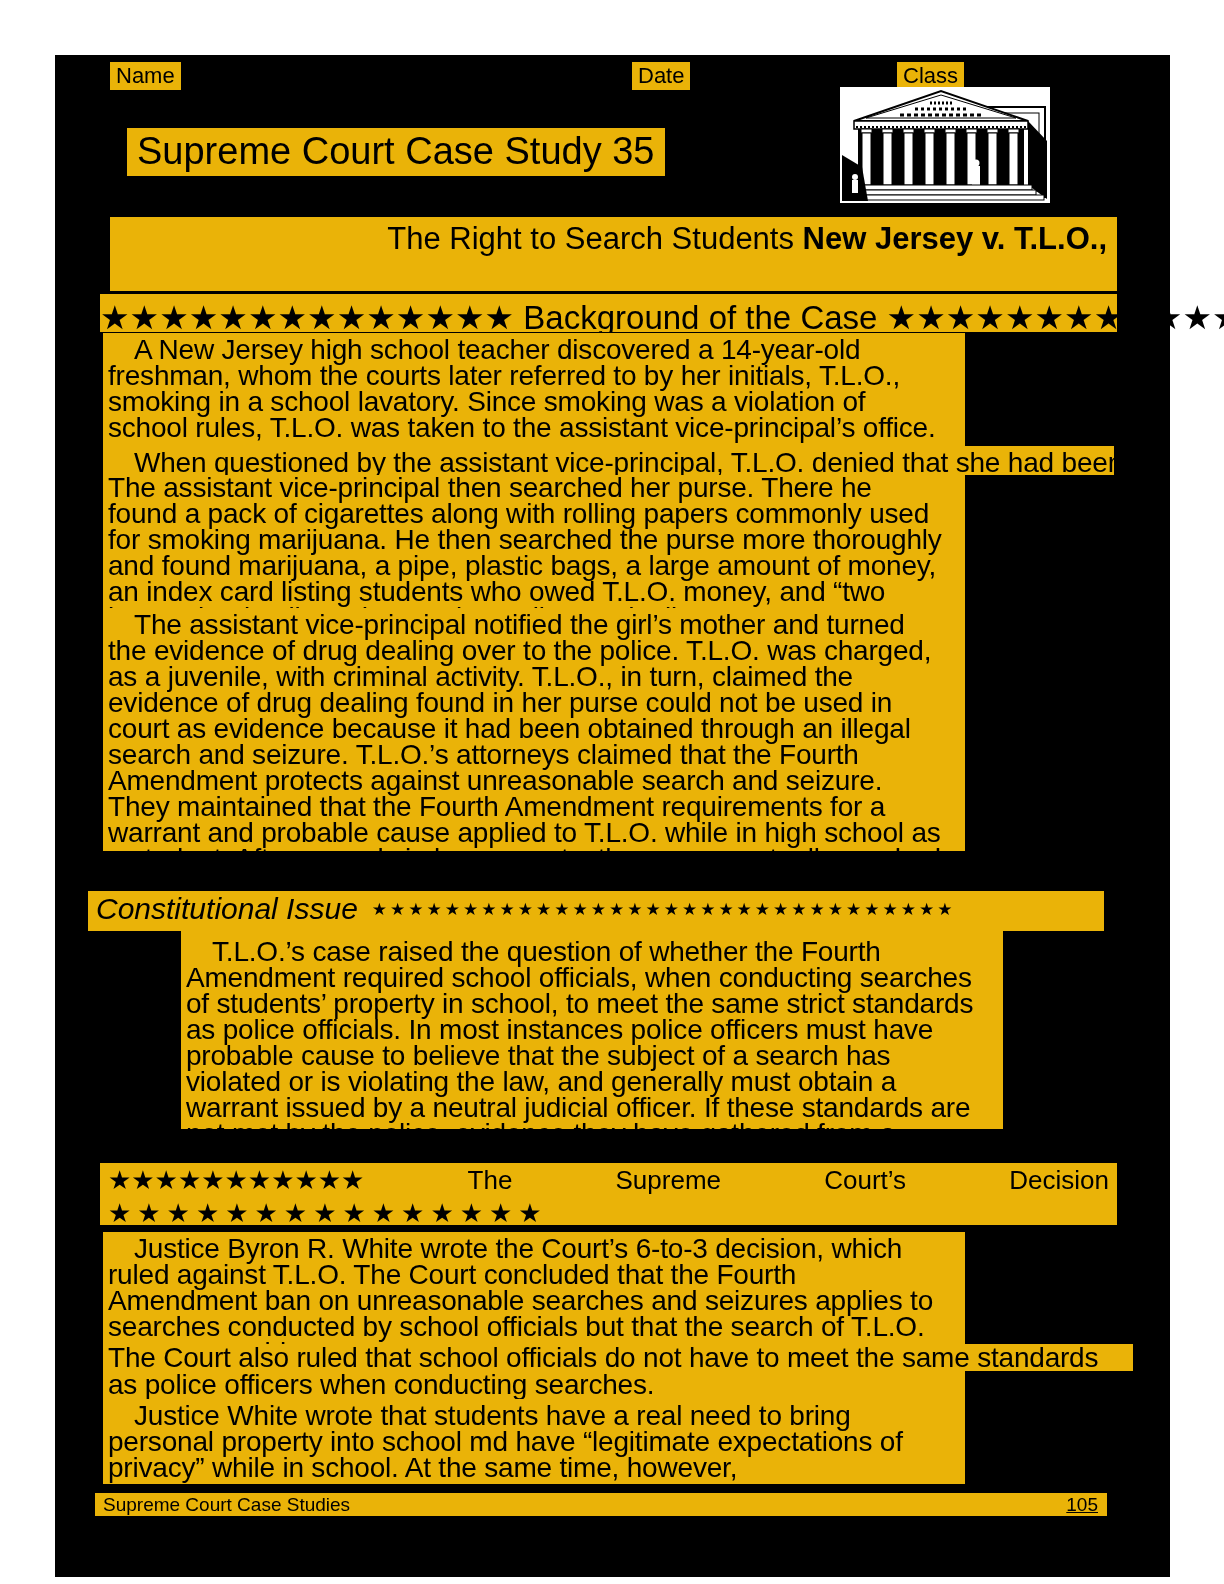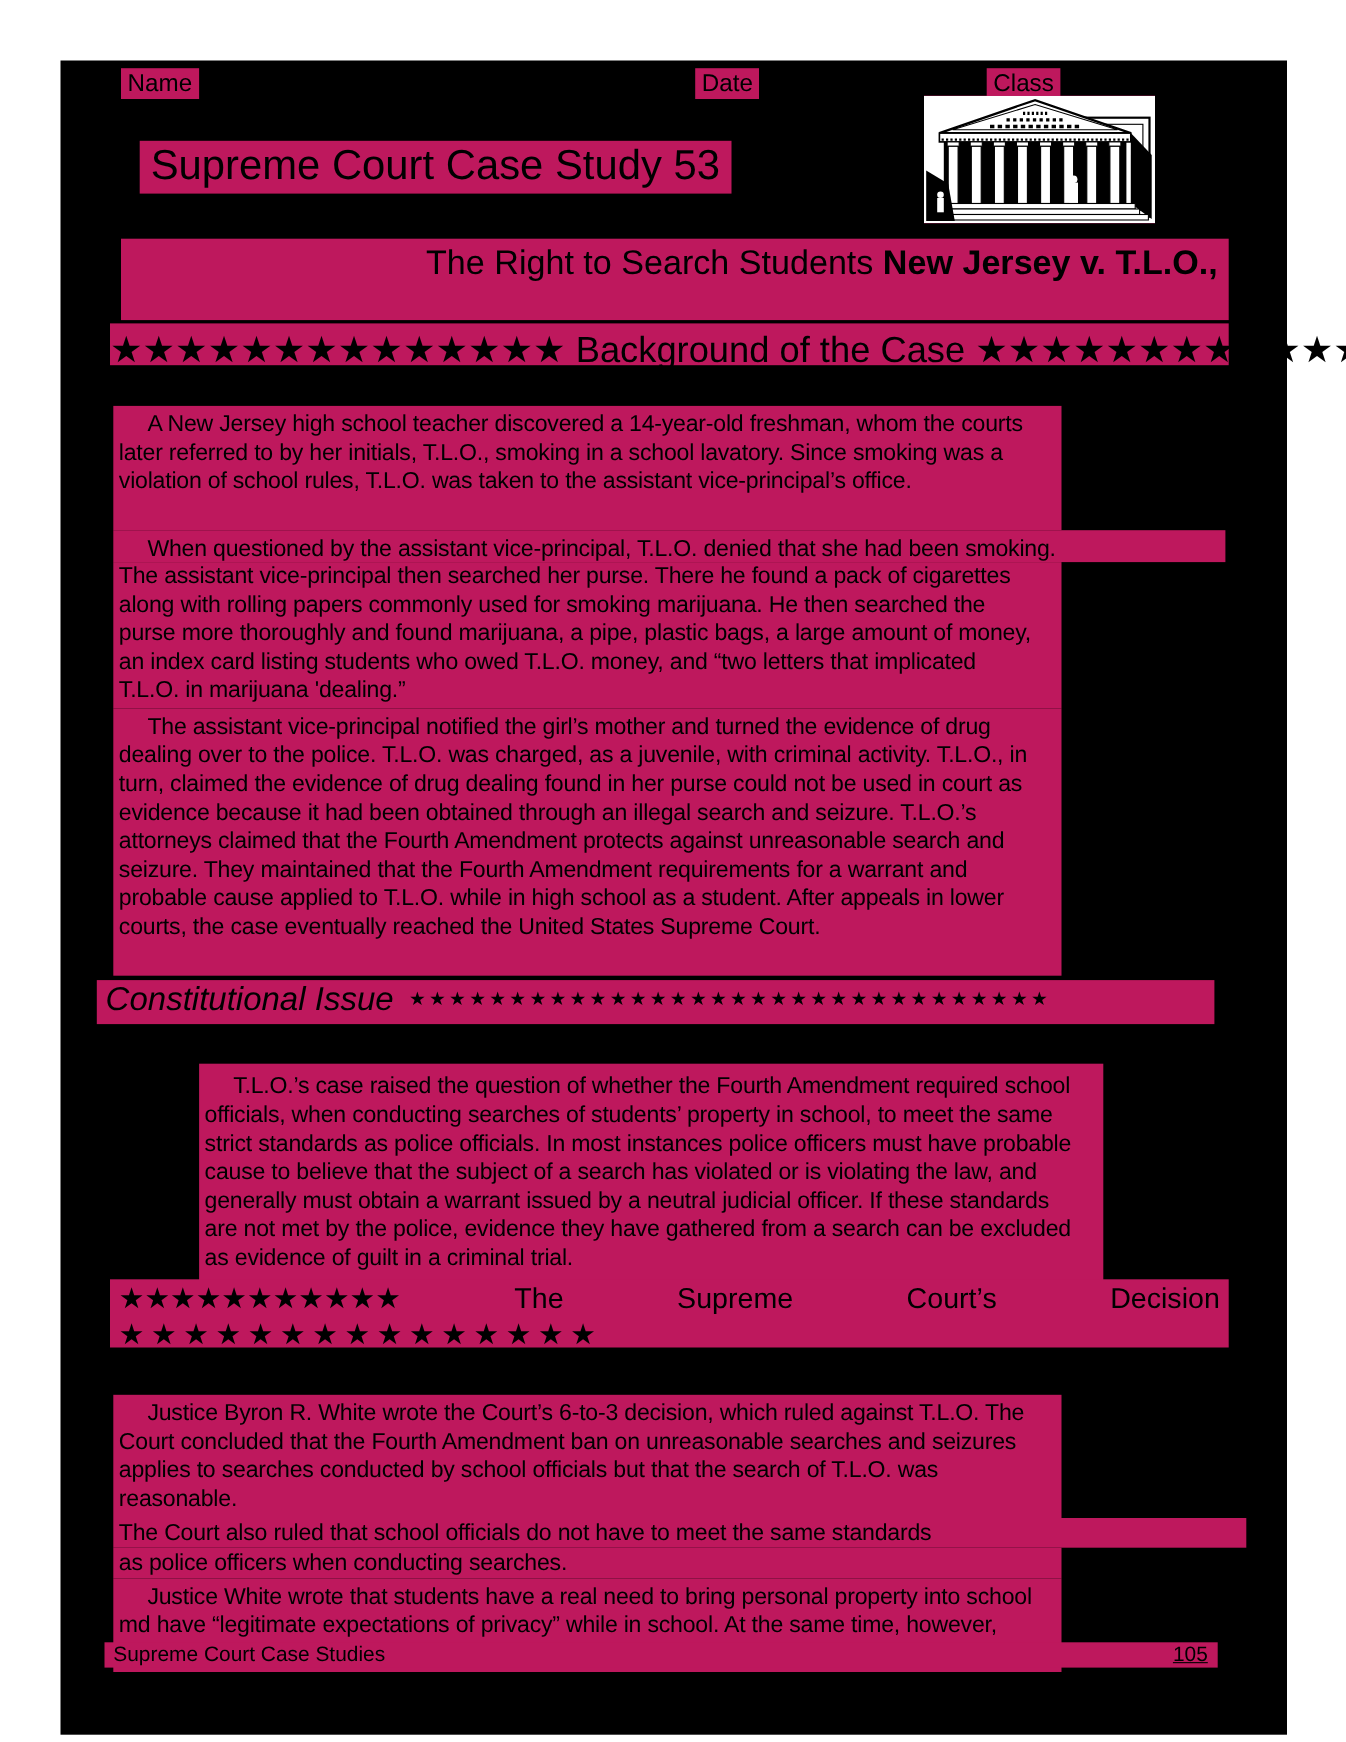--- a/index.html
+++ b/index.html
@@ -1,26 +1,26 @@
 <!DOCTYPE html>
 <html><head>
 <meta charset="utf-8">
 <style>
   html,body{margin:0;padding:0;background:#888;}
   .page{position:relative;width:1224px;height:1584px;background:#ffffff;margin:0 auto;overflow:hidden;
         font-family:"Liberation Sans","DejaVu Sans",sans-serif;color:#000;}
   .sheet{position:absolute;left:55px;top:55px;width:1115px;height:1522px;background:#000;}
-  .box{position:absolute;background:#be185d;color:#000;box-sizing:border-box;}
+  .box{position:absolute;background:#eab308;color:#000;box-sizing:border-box;}
   .label{font-size:22px;padding:1px 6px;}
   .doc-title{font-size:38px;padding:2px 10px;white-space:nowrap;}
   .case-title{font-size:31px;padding:4px 10px;line-height:36px;text-align:right;}
   .case-title .bold{font-weight:bold;}
   .year-line{font-weight:bold;padding-left:263px;}
   .star-head{font-size:33px;white-space:nowrap;padding-top:4px;}
-  .para{font-size:21px;line-height:26px;letter-spacing:-0.2px;padding:4px 18px 5px 5px;overflow:hidden;margin-top:36px;}
+  .para{font-size:28px;line-height:26px;letter-spacing:-0.2px;padding:4px 18px 5px 5px;overflow:hidden;}
   .indent{text-indent:26px;}
   .const-head{font-size:30px;font-style:italic;padding:1px 8px;white-space:nowrap;}
   .const-head .small-stars{font-style:normal;font-size:17px;letter-spacing:3px;position:relative;top:-4px;margin-left:14px;}
   .dec-head{padding:2px 8px 4px 8px;font-size:26px;}
   .dec-line1{display:flex;justify-content:space-between;align-items:baseline;}
   .dec-line2{letter-spacing:6px;margin-top:2px;}
   .footer-bar{font-size:19px;overflow:visible;}
   .footer-title{position:absolute;left:8px;top:1px;white-space:nowrap;}
   .footer-page{position:absolute;right:9px;top:1px;text-decoration:underline;}
   .watermark{position:absolute;left:6px;top:10px;font-family:"Liberation Serif","DejaVu Serif",serif;
@@ -73,21 +73,21 @@
       <rect x="132" y="79" width="8" height="19" fill="#fff"></rect>
       <rect x="12" y="98" width="180" height="5" fill="#fff" stroke="#000" stroke-width="1"></rect>
       <rect x="8" y="103" width="188" height="5" fill="#fff" stroke="#000" stroke-width="1"></rect>
       <rect x="4" y="108" width="200" height="5" fill="#fff" stroke="#000" stroke-width="1"></rect>
       <polygon points="2,114 2,68 22,80 28,114" fill="#000"></polygon>
       <circle cx="15" cy="90" r="3" fill="#fff"></circle>
       <rect x="12" y="93" width="6" height="13" fill="#fff"></rect>
     </svg>
   </div>
 
-  <div class="box doc-title" style="left:127px;top:128px;height:48px;">Supreme Court Case Study 53</div>
+  <div class="box doc-title" style="left:127px;top:128px;height:48px;">Supreme Court Case Study 35</div>
 
   <div class="box case-title" style="left:110px;top:217px;width:1007px;height:74px;">
     <div style="white-space:nowrap;">
       <span>The Right to Search Students </span><span class="bold">New Jersey v. T.L.O.,</span>
     </div>
   </div>
 
   <div class="box star-head" style="left:100px;top:294px;width:1017px;height:38px;">
     <span>★★★★★★★★★★★★★★</span><span> Background of the Case </span><span>★★★★★★★★★★★★★★</span>
   </div>

